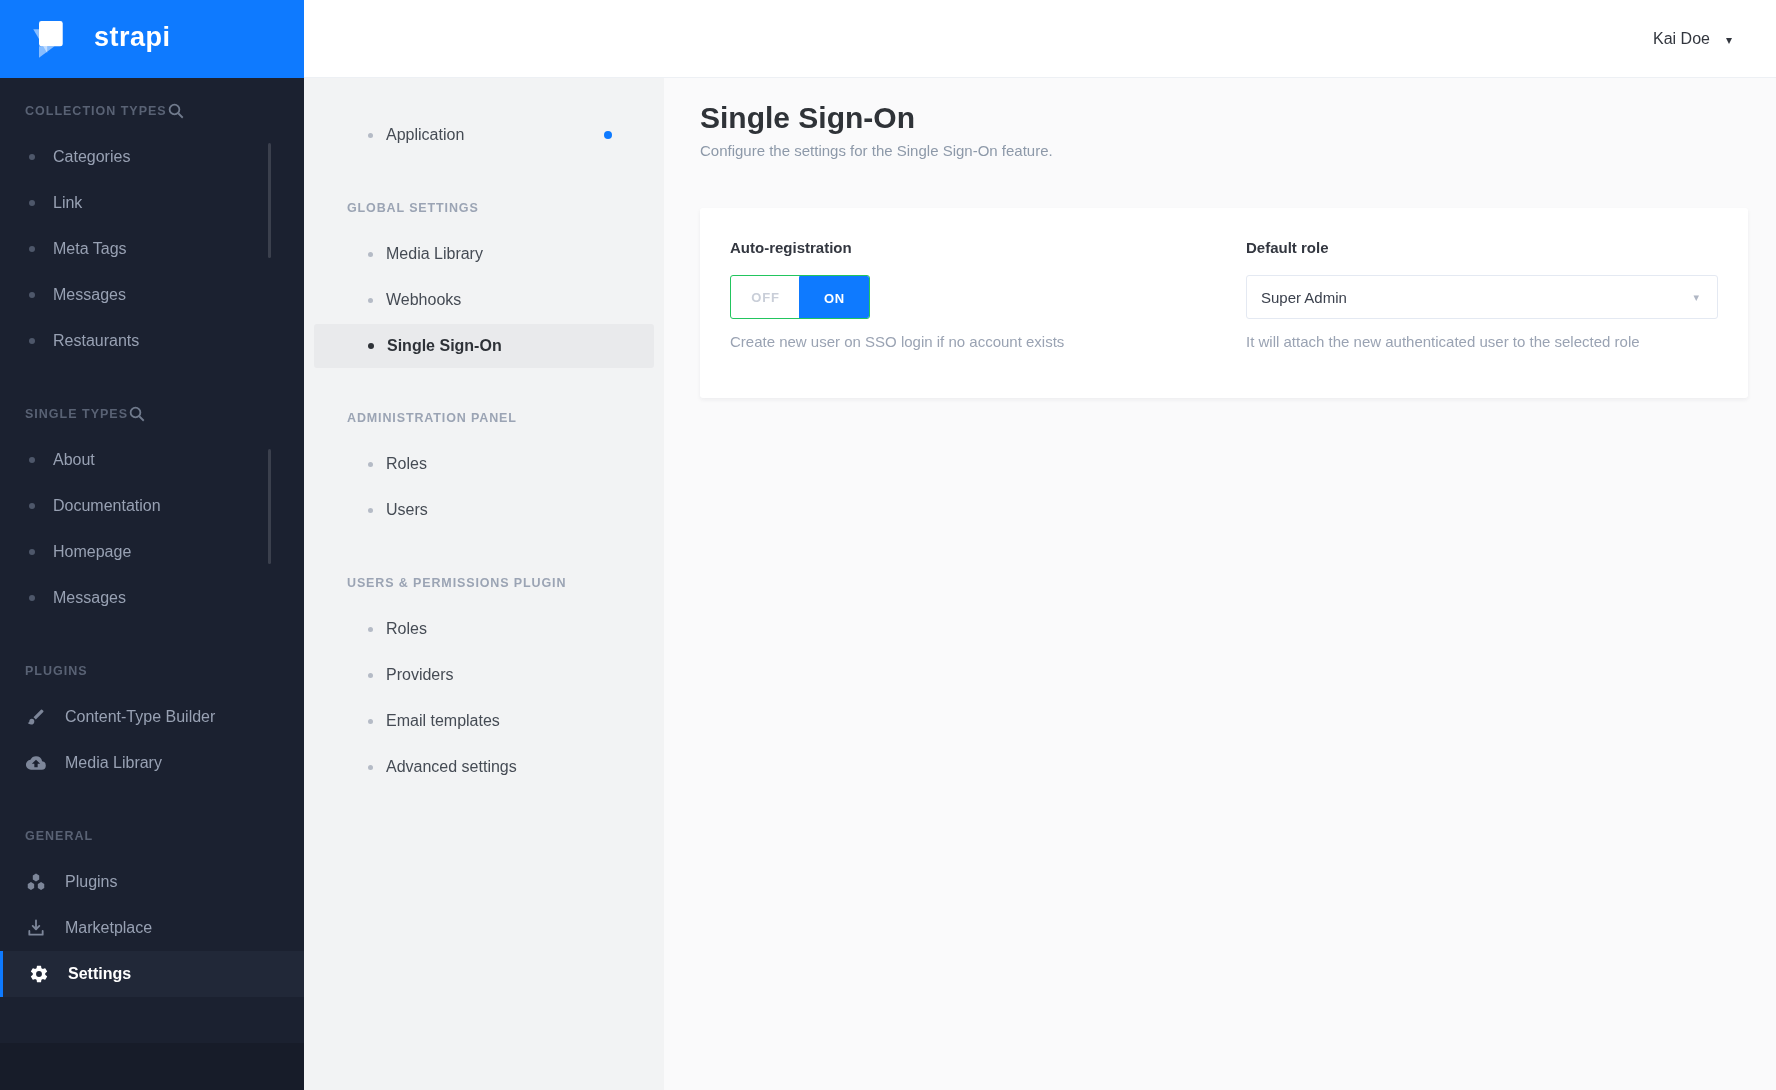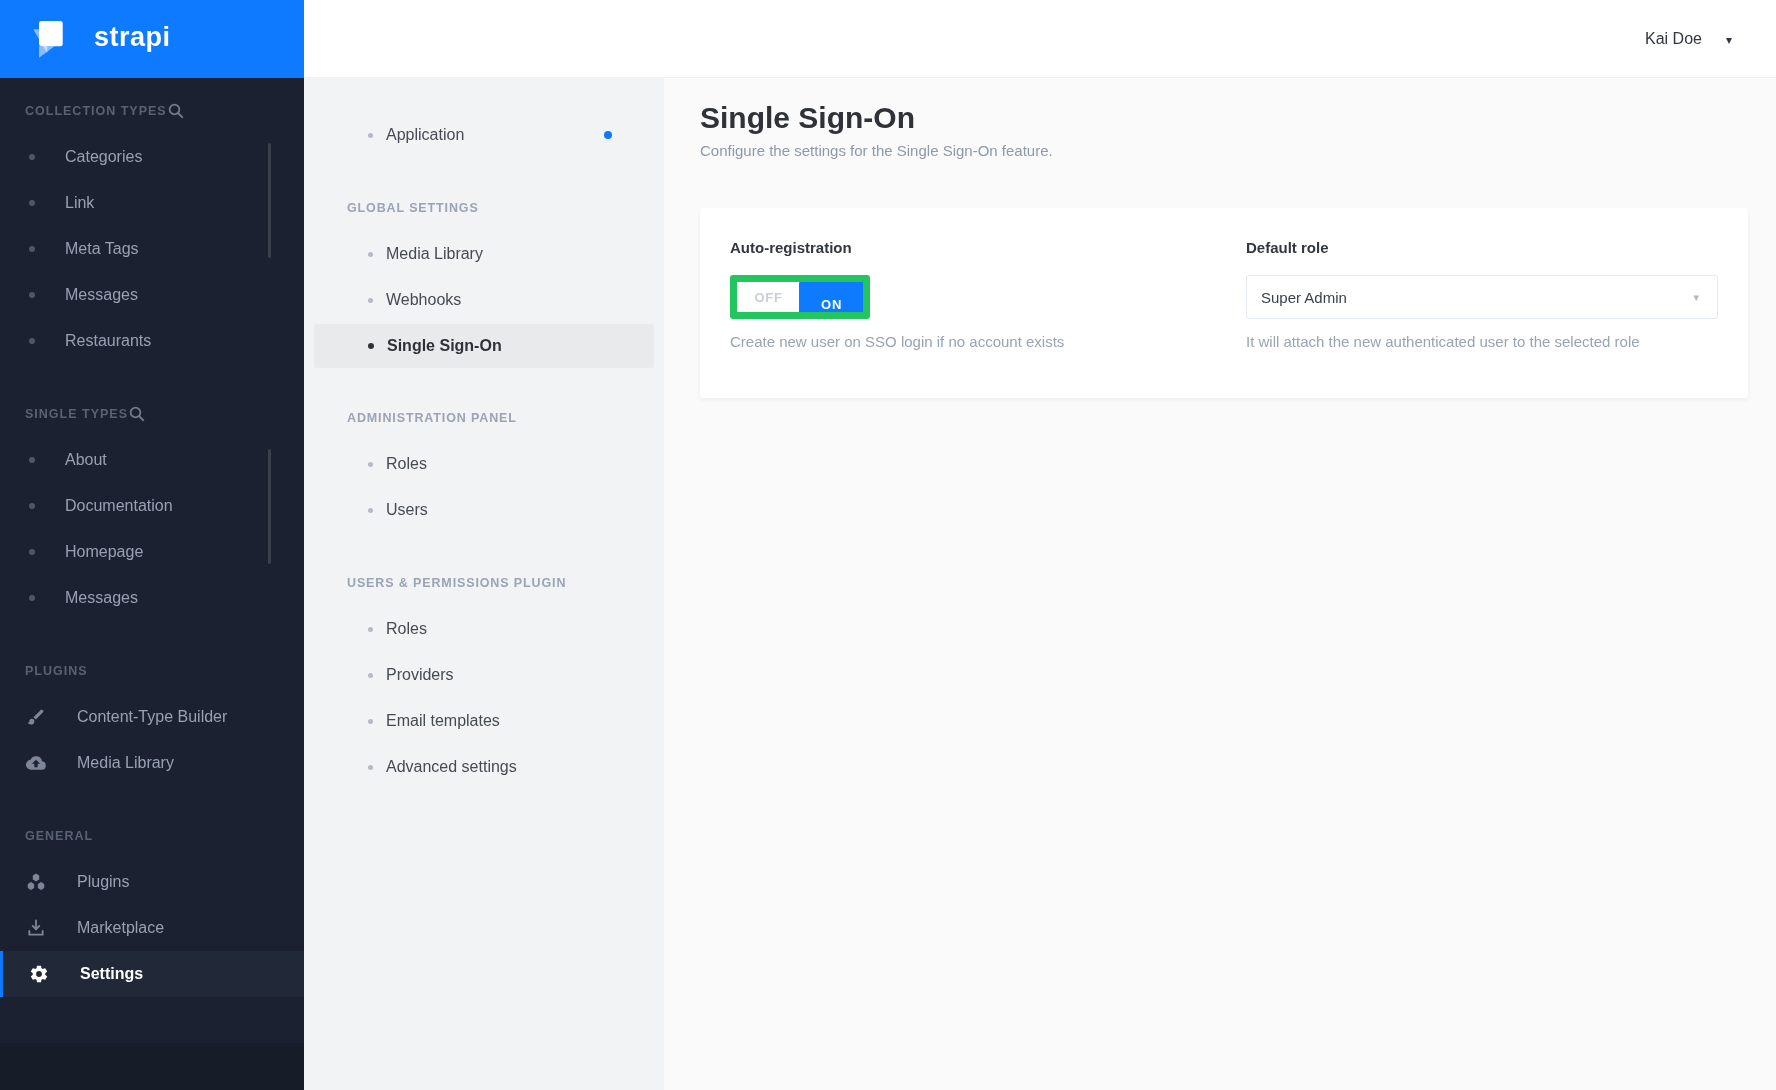--- a/index.html
+++ b/index.html
@@ -12,35 +12,35 @@
   .logo-area { height:78px; background:#0e7aff; display:flex; align-items:center; padding-left:30px; gap:28px; cursor:pointer; }
   .logo-mark { width:36px; height:40px; display:block; }
   .brand-name { color:#fff; font-size:27px; font-weight:700; letter-spacing:.5px; line-height:1; padding-bottom:4px; }
   .dark-nav { flex:1; padding-top:10px; }
   .nav-section { margin-top:0; }
   .nav-section + .nav-section { margin-top:27px; }
   .nav-header { height:46px; display:flex; align-items:center; padding:0 26px 0 25px; }
   .nav-header-label { font-size:12.5px; font-weight:700; letter-spacing:.08em; color:#596274; }
   .search-btn { width:18px; height:18px; color:#717b8d; cursor:pointer; }
   .search-btn svg { width:18px; height:18px; display:block; }
-  .dark-item { height:46px; display:flex; align-items:center; padding-left:29px; gap:30px; color:#98a1b3; font-size:16px; cursor:pointer; }
+  .dark-item { height:46px; display:flex; align-items:center; padding-left:29px; gap:18px; color:#98a1b3; font-size:16px; cursor:pointer; }
   .dark-item .dot { width:6px; height:6px; border-radius:50%; background:#4e576a; flex:none; }
   .dark-item .mi { width:20px; height:20px; color:#7d8699; flex:none; margin-left:-3px; margin-right:1px; }
   .dark-item .mi svg { width:20px; height:20px; display:block; }
   .dark-item.active { background:#212838; border-left:3px solid #0e7aff; color:#fff; font-weight:700; }
   .dark-item.active .mi { color:#fff; }
   .scroll-hint { position:absolute; width:3px; border-radius:3px; background:rgba(255,255,255,.14); left:268px; }
   .scroll-hint.s1 { top:143px; height:115px; }
   .scroll-hint.s2 { top:449px; height:115px; }
   .sidebar-footer { height:47px; background:#171c29; }
 
   
   .right-region { flex:1; display:flex; flex-direction:column; height:1090px; }
   .topbar { height:78px; min-height:78px; background:#fff; border-bottom:1px solid #edf0f4; display:flex; align-items:center; justify-content:flex-end; padding-right:44px; }
-  .user-menu { display:flex; align-items:center; gap:24px; cursor:pointer; }
+  .user-menu { display:flex; align-items:center; gap:16px; cursor:pointer; }
   .user-name { font-size:16px; color:#32363e; }
   .user-caret { font-size:12px; color:#32363e; line-height:1; padding-top:2px; }
 
   .content-row { flex:1; display:flex; min-height:0; }
 
   
   .settings-nav { width:360px; min-width:360px; background:#f2f3f4; padding-top:34px; }
   .snav-row { height:46px; display:flex; align-items:center; padding-left:64px; gap:13px; position:relative; font-size:16px; color:#454b54; cursor:pointer; }
   .snav-row .dot { width:5px; height:5px; border-radius:50%; background:#b5bbc6; flex:none; }
   .snav-row.active { background:#e9eaec; border-radius:3px; margin:1px 10px; height:44px; padding-left:54px; color:#2e3238; font-weight:700; }
@@ -52,21 +52,21 @@
   
   .main-pane { flex:1; background:#fafafb; padding:22px 27px 0 36px; }
   .page-title { font-size:30px; font-weight:700; color:#2f3338; line-height:36px; }
   .page-subtitle { margin-top:4px; font-size:15px; color:#8d99a9; line-height:22px; }
   .card { margin-top:46px; width:1048px; height:190px; background:#fff; border-radius:3px;
           box-shadow:0 2px 4px rgba(40,42,49,.06); padding:30px 30px 0 30px;
           display:grid; grid-template-columns:1fr 1fr; column-gap:44px; }
   .field-label { font-size:15px; font-weight:700; color:#333740; line-height:20px; }
   .field-help { margin-top:14px; font-size:15px; color:#9aa3b3; }
 
-  .toggle { margin-top:17px; display:inline-flex; width:140px; height:44px; border:7px solid #22c55e; border-radius:3px; overflow:hidden; background:#fff; }
+  .toggle { margin-top:17px; display:inline-flex; width:140px; height:44px; border:1px solid #22c55e; border-radius:3px; overflow:hidden; background:#fff; }
   .toggle-btn { width:70px; height:100%; display:flex; align-items:center; justify-content:center; font-size:13px; font-weight:700; letter-spacing:.06em; cursor:pointer; border:none; background:transparent; font-family:inherit; }
   .toggle-btn.off { color:#c9ced8; }
   .toggle-btn.on { background:#0e7aff; color:#fff; margin:-1px; width:72px; height:46px; border-radius:3px; }
 
   .select { margin-top:17px; height:44px; width:100%; border:1px solid #e4e9f2; border-radius:3px; background:#fff; display:flex; align-items:center; justify-content:space-between; padding:0 18px 0 14px; cursor:pointer; }
   .select-value { font-size:15px; color:#3b414d; }
   .select-caret { font-size:11px; color:#b0b7c4; line-height:1; }
 </style>
 </head>
 <body>

